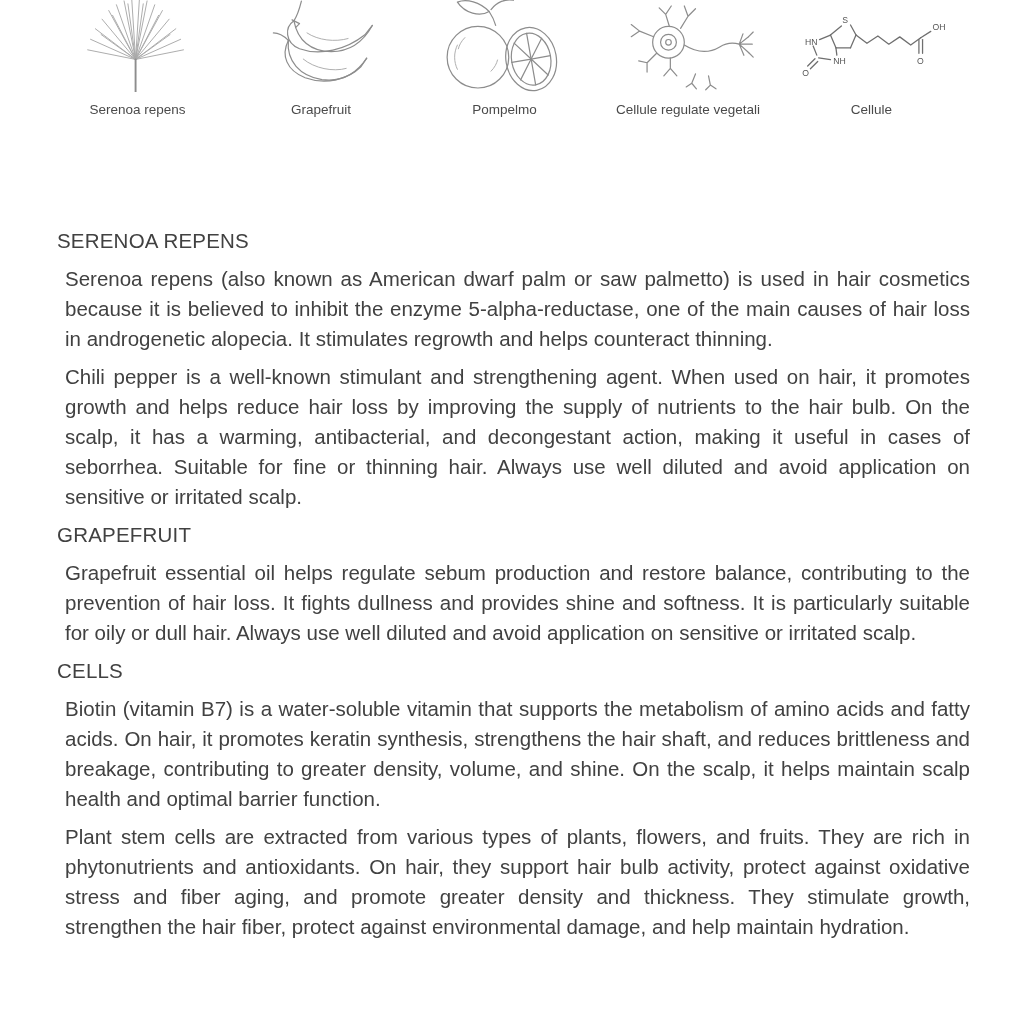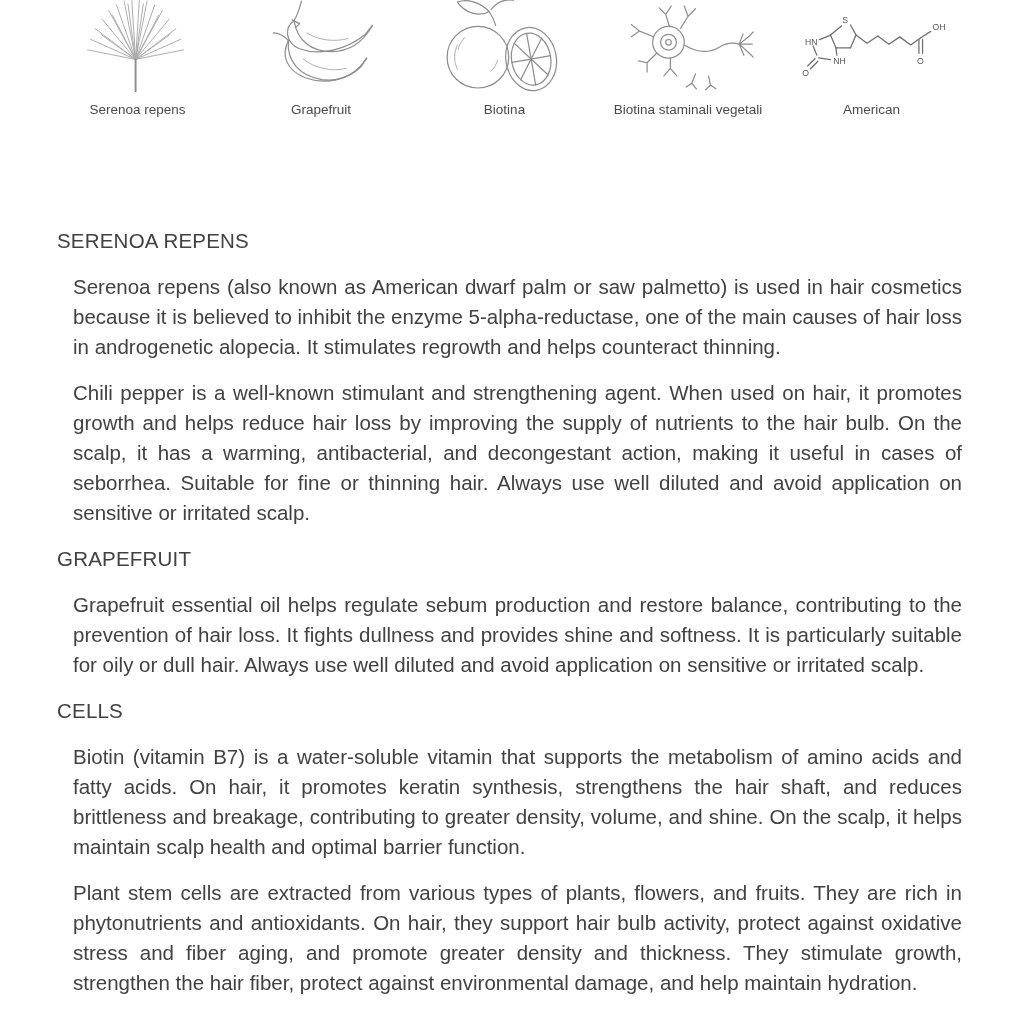--- a/index.html
+++ b/index.html
@@ -63,21 +63,21 @@
   }
   .content h2 {
     margin: 0;
     padding: 0;
     font-size: 20.5px;
     line-height: 30px;
     font-weight: 400;
     letter-spacing: 0.2px;
   }
   .content p {
-    margin: 16px;
+    margin: 8px;
     padding: 0;
     text-align: justify;
   }
 </style>
 </head>
 <body>
 
 <div class="page">
 
   <div class="icons-row">
@@ -157,21 +157,21 @@
               <line x1="103" y1="63" x2="88" y2="43"></line>
             </g>
           </g>
           <g class="sketch-light">
             <path d="M24,48 C20,56 20,66 24,74"></path>
             <path d="M32,40 C28,44 26,48 25,52"></path>
             <path d="M60,76 C64,72 66,68 67,64"></path>
           </g>
         </svg>
       </div>
-      <figcaption class="icon-caption">Biotina</figcaption>
+      <figcaption class="icon-caption">Pompelmo</figcaption>
     </figure>
 
     <figure class="icon-col">
       <div class="icon-box">
         <svg width="135" height="92" viewBox="0 0 145 96">
           <g class="sketch">
             <path d="M52,27 L48,14 M48,14 L41,7 M48,14 L54,5"></path>
             <path d="M64,29 L72,16 M72,16 L68,5 M72,16 L80,8"></path>
             <path d="M35,38 L20,32 M20,32 L11,25 M20,32 L11,38"></path>
             <path d="M38,56 L28,66 M28,66 L19,64 M28,66 L28,76"></path>
@@ -180,21 +180,21 @@
             <circle cx="51" cy="44" r="8.5"></circle>
             <circle cx="51" cy="44" r="3"></circle>
             <path d="M68,47 C84,57 96,55 106,49 C114,44 120,44 127,46"></path>
             <path d="M127,46 L137,38 M127,46 L141,46 M127,46 L137,55 M127,46 L131,35 M127,46 L132,58"></path>
             <path d="M137,38 L142,33 M137,55 L142,60"></path>
             <path d="M80,78 L76,88 M76,88 L70,92 M76,88 L81,94"></path>
             <path d="M94,80 L96,90 M96,90 L91,95 M96,90 L102,94"></path>
           </g>
         </svg>
       </div>
-      <figcaption class="icon-caption">Biotina staminali vegetali</figcaption>
+      <figcaption class="icon-caption">Cellule regulate vegetali</figcaption>
     </figure>
 
     <figure class="icon-col">
       <div class="icon-box center-v">
         <svg width="155" height="70" viewBox="0 0 170 76">
           <g class="chem">
             <path d="M52,16 L40,26"></path>
             <path d="M40,26 L46,40"></path>
             <path d="M46,40 L62,40"></path>
             <path d="M62,40 L68,26"></path>
@@ -211,21 +211,21 @@
             <path d="M141,31 L141,46"></path>
           </g>
           <text class="chem-label" x="53" y="13">S</text>
           <text class="chem-label" x="12" y="37">HN</text>
           <text class="chem-label" x="43" y="58">NH</text>
           <text class="chem-label" x="9" y="71">O</text>
           <text class="chem-label" x="152" y="21">OH</text>
           <text class="chem-label" x="135" y="58">O</text>
         </svg>
       </div>
-      <figcaption class="icon-caption">American</figcaption>
+      <figcaption class="icon-caption">Cellule</figcaption>
     </figure>
 
   </div>
 
   <main class="content">
 
     <section>
       <h2>SERENOA REPENS</h2>
       <p>Serenoa repens (also known as American dwarf palm or saw palmetto) is used in hair cosmetics because it is believed to inhibit the enzyme 5-alpha-reductase, one of the main causes of hair loss in androgenetic alopecia. It stimulates regrowth and helps counteract thinning.</p>
     </section>

